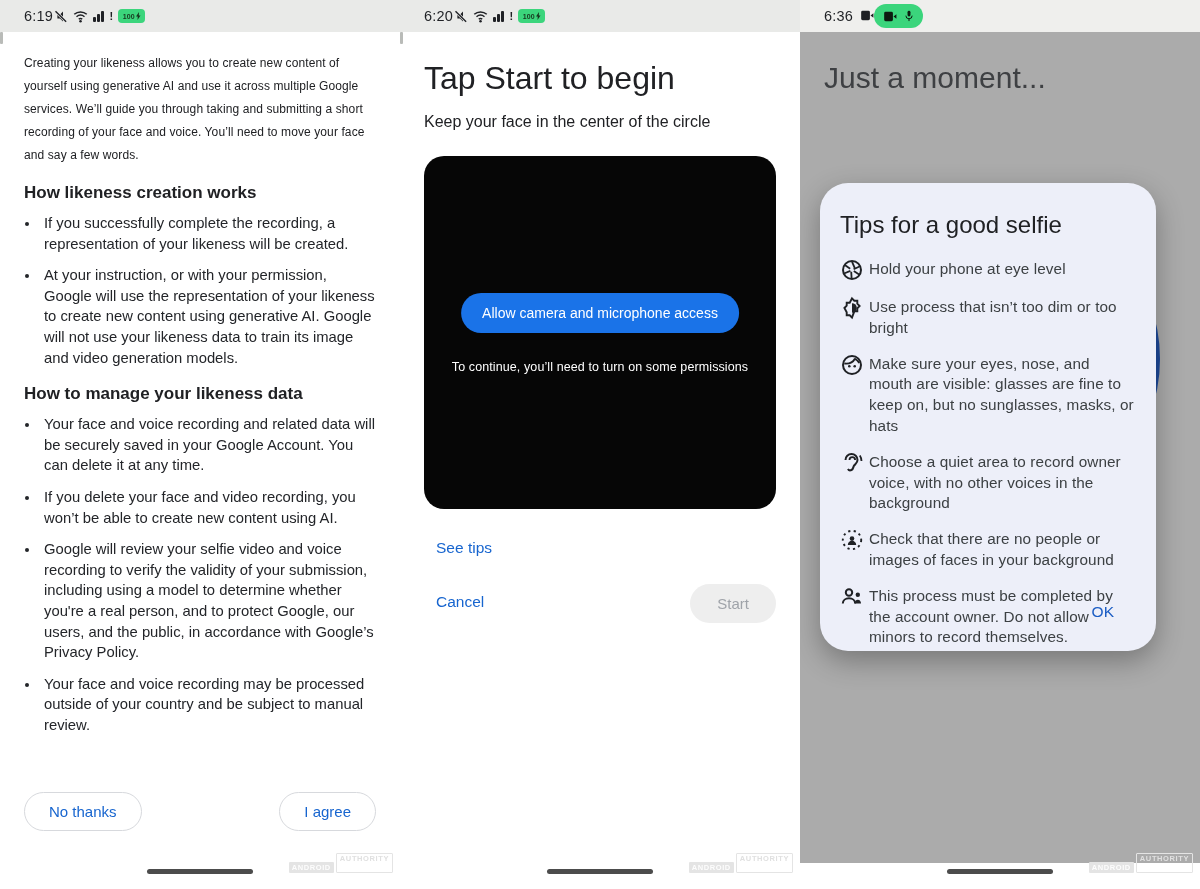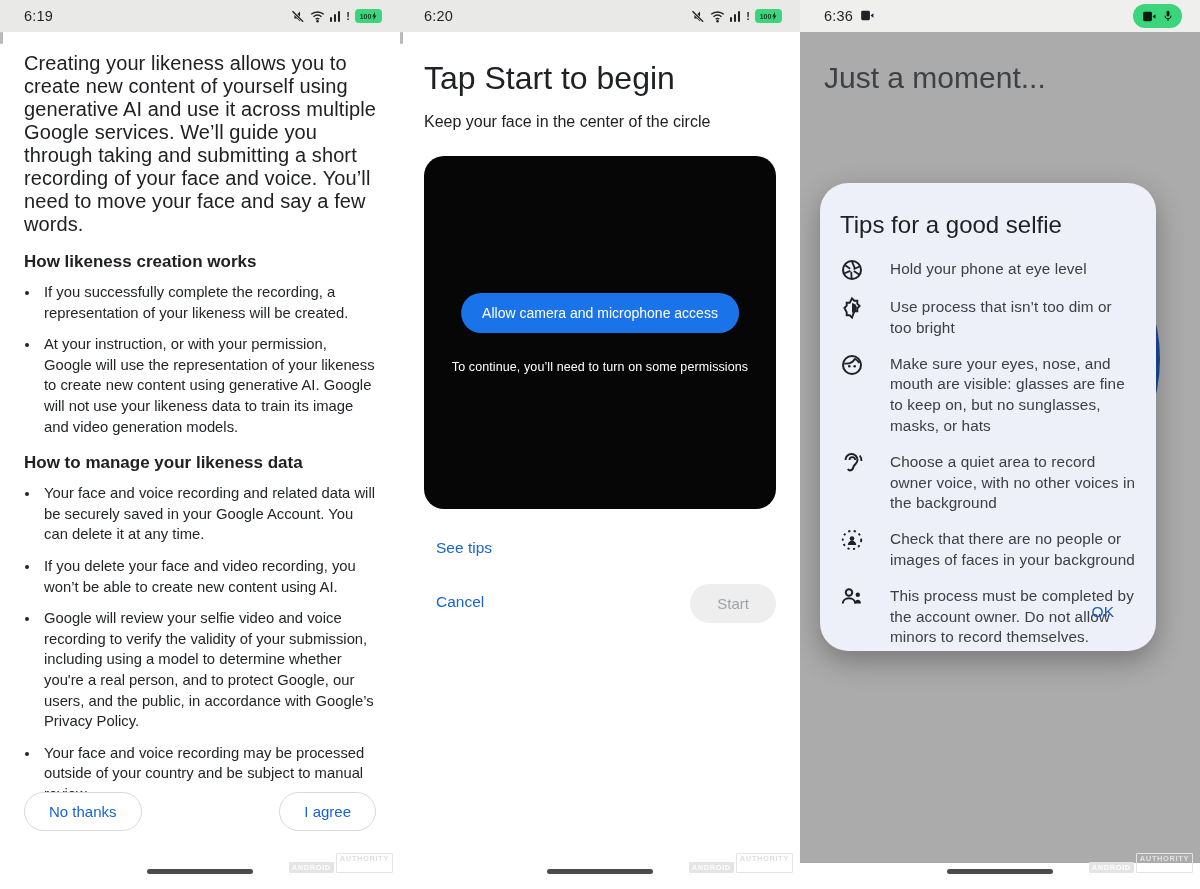--- a/index.html
+++ b/index.html
@@ -7,21 +7,21 @@
   body {
     font-family:"Liberation Sans", sans-serif;
     background:#fff; color:#202124;
     display:flex; overflow:hidden;
   }
   .phone { position:relative; width:400px; height:889px; background:#fff; overflow:hidden; flex:none; }
 
   
   .statusbar {
     height:32px; background:#e9eae8; display:flex; align-items:center;
-    justify-content:space-between; padding:0 18px 0 24px;
+    padding:0 18px 0 24px;
   }
   .statusbar.light { background:#efefed; }
   .sb-left { display:flex; align-items:center; gap:7px; }
   .sb-time { font-size:14.5px; font-weight:500; color:#1f2125; letter-spacing:.2px; }
   .sb-icons { display:flex; align-items:center; gap:5px; color:#1f2125; }
   .sb-icons svg { display:block; }
   .sig-bars { display:flex; align-items:flex-end; gap:1.5px; height:12px; }
   .sig-bars i { display:block; width:2.5px; background:#1f2125; border-radius:1px; }
   .sig-bars i.b1{height:5px}.sig-bars i.b2{height:8px}.sig-bars i.b3{height:11px}
   .sig-bars i.dim{background:#b9bbb8;height:12px}
@@ -31,21 +31,21 @@
     display:flex; align-items:center; justify-content:center; gap:1px;
     font-size:7px; font-weight:700; color:#17381f; padding:0 3px;
   }
   .cam-pill {
     background:#3bd57c; border-radius:13px; height:24px; padding:0 9px;
     display:flex; align-items:center; gap:7px; color:#0d1b10;
   }
 
   
   .p1-content { padding:0 24px; }
-  .intro { margin-top:20px; font-size:20px; line-height:23px; color:#202124; letter-spacing:.1px; }
+  .intro { margin-top:20px; font-size:12px; line-height:23px; color:#202124; letter-spacing:.1px; }
   .sec-heading { margin-top:15px; font-size:17px; line-height:22px; font-weight:600; color:#202124; }
   .sec-list { margin-top:9px; padding-left:16px; list-style:disc; }
   .sec-list li { font-size:14.8px; line-height:20.6px; color:#232529; margin-bottom:11px; padding-left:4px; }
   .consent-buttons { position:absolute; left:24px; right:24px; top:792px; display:flex; justify-content:space-between; }
   .pill-outline {
     border:1px solid #d7d9dd; border-radius:21px; background:#fff;
     padding:10px 24px; font-size:15px; font-weight:500; color:#1765cf;
     font-family:inherit; cursor:pointer;
   }
 
@@ -79,21 +79,21 @@
   .dim { position:absolute; top:32px; left:0; right:0; height:831px; background:#ababab; overflow:hidden; }
   .p3-title { margin:28px 24px 0; font-size:30px; line-height:36px; font-weight:400; color:#3e4043; }
   .p3-sub { margin:12px 24px 0; font-size:16.5px; line-height:24px; color:#36383b; }
   .face-arc { position:absolute; left:40px; top:167px; width:320px; height:320px; border:7px solid #1d4a9c; border-radius:50%; }
   .tips-modal {
     position:absolute; left:20px; top:183px; width:336px; height:468px;
     background:#edeff9; border-radius:28px; box-shadow:0 10px 28px rgba(0,0,0,.3);
     padding:22px 20px;
   }
   .modal-title { font-size:24px; line-height:30px; font-weight:400; color:#202124; margin:5px 0 18px; }
-  .tip-row { display:flex; gap:26px; margin-bottom:14px; }
+  .tip-row { display:flex; gap:5px; margin-bottom:14px; }
   .tip-icon { width:24px; height:24px; flex:none; color:#1f2125; }
   .tip-icon svg { display:block; }
   .tip-text { font-size:15.3px; line-height:20.8px; color:#3c4043; letter-spacing:.1px; padding-top:1px; }
   .ok-btn { position:absolute; right:42px; bottom:30px; color:#1a5cc4; font-size:15.5px; font-weight:500; background:none; border:none; font-family:inherit; cursor:pointer; }
 </style>
 </head>
 <body>
 
 <div class="phone">
   <div class="statusbar">

